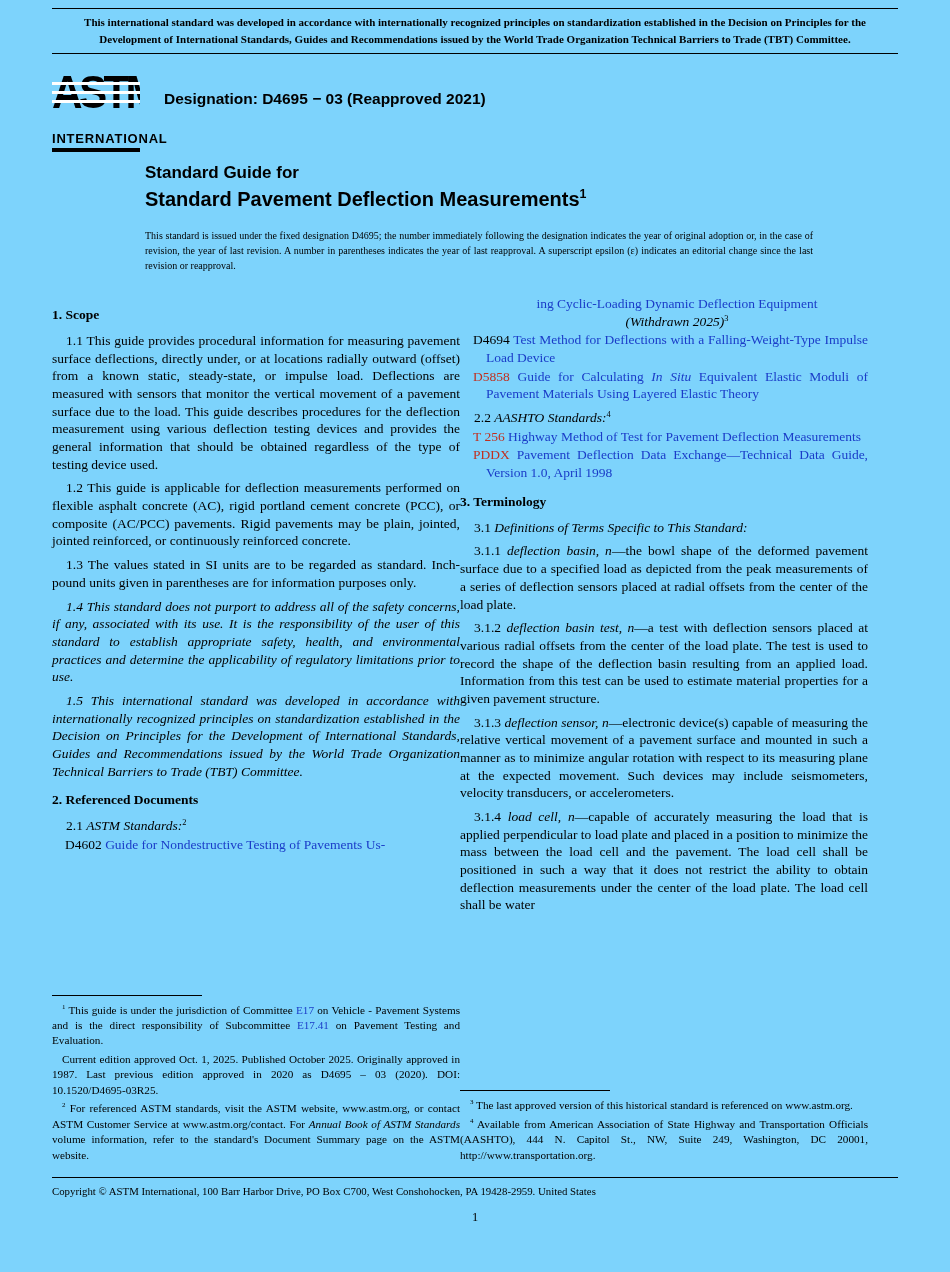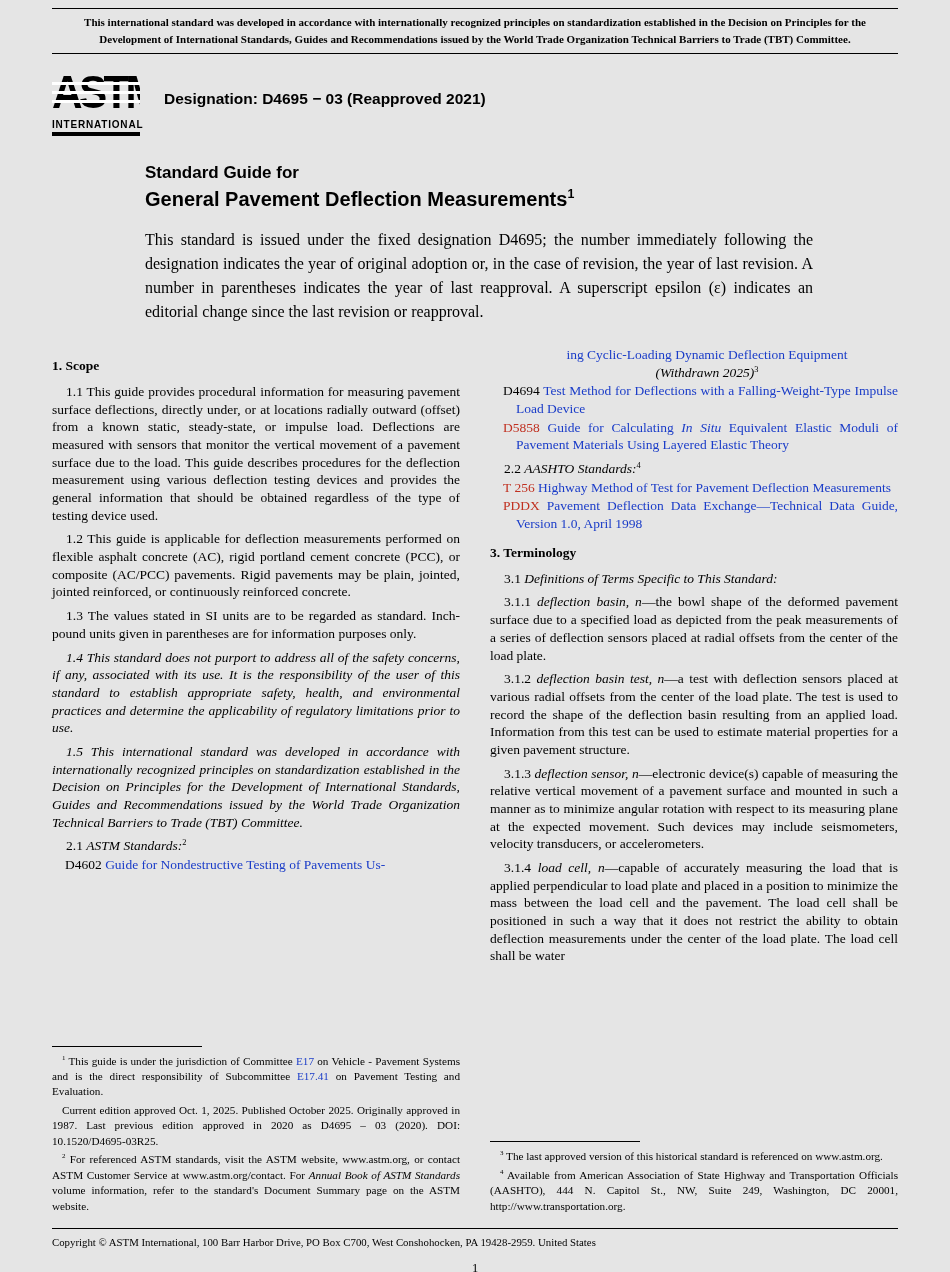--- a/index.html
+++ b/index.html
@@ -2,48 +2,48 @@
 <html style="--link-blue: #1a3cc8; --ref-red: #c03020;"><head>
 <meta charset="utf-8">
 <style>
   :root{
     --link-blue:#1a3cc8;
     --ref-red:#c03020;
   }
   *{margin:0;padding:0;box-sizing:border-box;}
   html,body{background:#fff;}
   body{width:950px;font-family:"Liberation Serif",serif;color:#000;}
-  .page{width:950px;height:1272px;padding:8px 52px 0 52px;background:#e5e5e5;overflow:hidden;position:relative;}
+  .page{width:950px;height:1272px;padding:8px 52px 0 52px;background:#7dd3fc;overflow:hidden;position:relative;}
 
   
   .top-notice{border-top:1.5px solid #000;border-bottom:1.5px solid #000;padding:5px 10px 6px 10px;}
   .top-notice-text{font-size:11px;font-weight:bold;line-height:1.5;text-align:center;}
 
   
   .header-row{display:flex;align-items:flex-start;gap:24px;margin-top:12px;height:88px;}
   .logo{width:88px;flex:0 0 88px;padding-top:2px;}
   .logo-wordmark{position:relative;height:50px;overflow:hidden;}
   .logo-astm-text{font-family:"Liberation Sans",sans-serif;font-weight:900;font-size:46px;line-height:48px;letter-spacing:-4px;display:block;transform:scaleX(0.92);transform-origin:left;}
   .stripe{position:absolute;left:0;width:100%;height:3px;background:#fff;}
   .s1{top:14px}.s2{top:23px}.s3{top:32px}
-  .logo-intl{font-family:"Liberation Sans",sans-serif;font-size:10px;font-weight:bold;letter-spacing:0.8px;margin-top:1px;text-align:center;}
+  .logo-intl{font-family:"Liberation Sans",sans-serif;font-size:13px;font-weight:bold;letter-spacing:0.8px;margin-top:13px;text-align:center;}
   .logo-bar{height:4px;background:#000;margin-top:2px;width:88px;}
   .designation{font-family:"Liberation Sans",sans-serif;font-weight:bold;font-size:15.5px;margin-top:24px;}
 
   
   .title-block{margin-left:93px;margin-top:8px;}
   .title-kicker{font-family:"Liberation Sans",sans-serif;font-weight:bold;font-size:17px;line-height:1.3;}
   .title-main{font-family:"Liberation Sans",sans-serif;font-weight:bold;font-size:20px;line-height:1.3;margin-top:2px;}
   .sup{font-size:0.62em;vertical-align:super;line-height:0;}
 
   
-  .issue-note{margin-left:93px;margin-top:16px;width:668px;font-size:16px;line-height:1.5;text-align:justify;}
+  .issue-note{margin-left:93px;margin-top:16px;width:668px;font-size:10px;line-height:1.5;text-align:justify;}
 
   
-  .columns{display:flex;gap:30px;margin-top:22px;}
+  .columns{display:flex;margin-top:22px;}
   .col{width:408px;min-height:868px;display:flex;flex-direction:column;}
   .sec-heading{font-size:13.5px;font-weight:bold;margin-top:12px;margin-bottom:3px;}
   .body-p{font-size:13.5px;line-height:1.31;text-align:justify;text-indent:14px;margin-top:6px;}
   .it{font-style:italic;}
   .ref-entry{font-size:13.5px;line-height:1.31;text-align:justify;padding-left:26px;text-indent:-13px;margin-top:1px;}
   .ref-cont{font-size:13.5px;line-height:1.31;padding-left:26px;margin-top:0;text-align:center;}
   .ref-id{color:#000;}
   .red{color:var(--ref-red);}
   .link{color:var(--link-blue);text-decoration:none;cursor:pointer;}
 
@@ -76,35 +76,36 @@
         <span class="stripe s3"></span>
       </div>
       <div class="logo-intl">INTERNATIONAL</div>
       <div class="logo-bar"></div>
     </div>
     <div class="designation">Designation: D4695 − 03 (Reapproved 2021)</div>
   </div>
 
   <div class="title-block">
     <div class="title-kicker">Standard Guide for</div>
-    <div class="title-main"><span>General Pavement Deflection Measurements</span><sup class="sup">1</sup></div>
+    <div class="title-main"><span>Standard Pavement Deflection Measurements</span><sup class="sup">1</sup></div>
   </div>
 
   <p class="issue-note">This standard is issued under the fixed designation D4695; the number immediately following the designation indicates the year of original adoption or, in the case of revision, the year of last revision. A number in parentheses indicates the year of last reapproval. A superscript epsilon (ε) indicates an editorial change since the last revision or reapproval.</p>
 
   <div class="columns">
 
     <div class="col">
       <h3 class="sec-heading">1.  Scope</h3>
       <p class="body-p">1.1  This guide provides procedural information for measuring pavement surface deflections, directly under, or at locations radially outward (offset) from a known static, steady-state, or impulse load. Deflections are measured with sensors that monitor the vertical movement of a pavement surface due to the load. This guide describes procedures for the deflection measurement using various deflection testing devices and provides the general information that should be obtained regardless of the type of testing device used.</p>
       <p class="body-p">1.2  This guide is applicable for deflection measurements performed on flexible asphalt concrete (AC), rigid portland cement concrete (PCC), or composite (AC/PCC) pavements. Rigid pavements may be plain, jointed, jointed reinforced, or continuously reinforced concrete.</p>
       <p class="body-p">1.3  The values stated in SI units are to be regarded as standard. Inch-pound units given in parentheses are for information purposes only.</p>
       <p class="body-p it">1.4  This standard does not purport to address all of the safety concerns, if any, associated with its use. It is the responsibility of the user of this standard to establish appropriate safety, health, and environmental practices and determine the applicability of regulatory limitations prior to use.</p>
       <p class="body-p it">1.5  This international standard was developed in accordance with internationally recognized principles on standardization established in the Decision on Principles for the Development of International Standards, Guides and Recommendations issued by the World Trade Organization Technical Barriers to Trade (TBT) Committee.</p>
 
+      <h3 class="sec-heading">2.  Referenced Documents</h3>
       <p class="body-p"><span>2.1</span> <span class="it">ASTM Standards:</span><sup class="sup">2</sup></p>
       <p class="ref-entry"><span class="ref-id">D4602</span> <a class="link">Guide for Nondestructive Testing of Pavements Us-</a></p>
 
       <div class="footnote-block">
         <div class="fn-rule"></div>
         <p class="fn"><sup class="sup">1</sup><span> This guide is under the jurisdiction of Committee </span><a class="link">E17</a><span> on Vehicle - Pavement Systems and is the direct responsibility of Subcommittee </span><a class="link">E17.41</a><span> on Pavement Testing and Evaluation.</span></p>
         <p class="fn">Current edition approved Oct. 1, 2025. Published October 2025. Originally approved in 1987. Last previous edition approved in 2020 as D4695 – 03 (2020). DOI: 10.1520/D4695-03R25.</p>
         <p class="fn"><sup class="sup">2</sup><span> For referenced ASTM standards, visit the ASTM website, www.astm.org, or contact ASTM Customer Service at www.astm.org/contact. For </span><span class="it">Annual Book of ASTM Standards</span><span> volume information, refer to the standard's Document Summary page on the ASTM website.</span></p>
       </div>
     </div>

